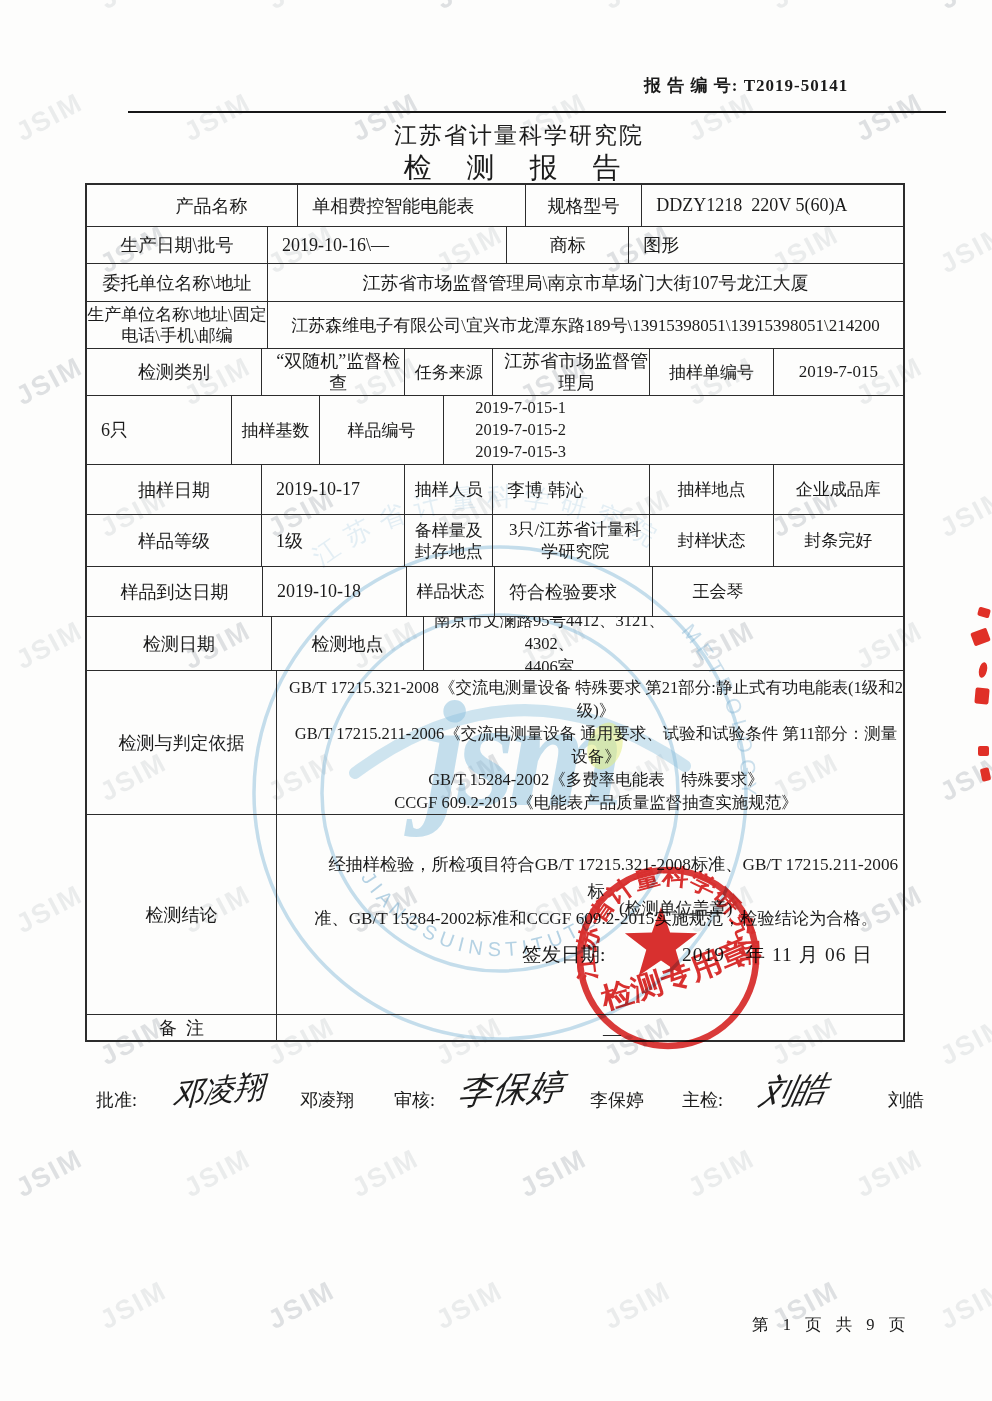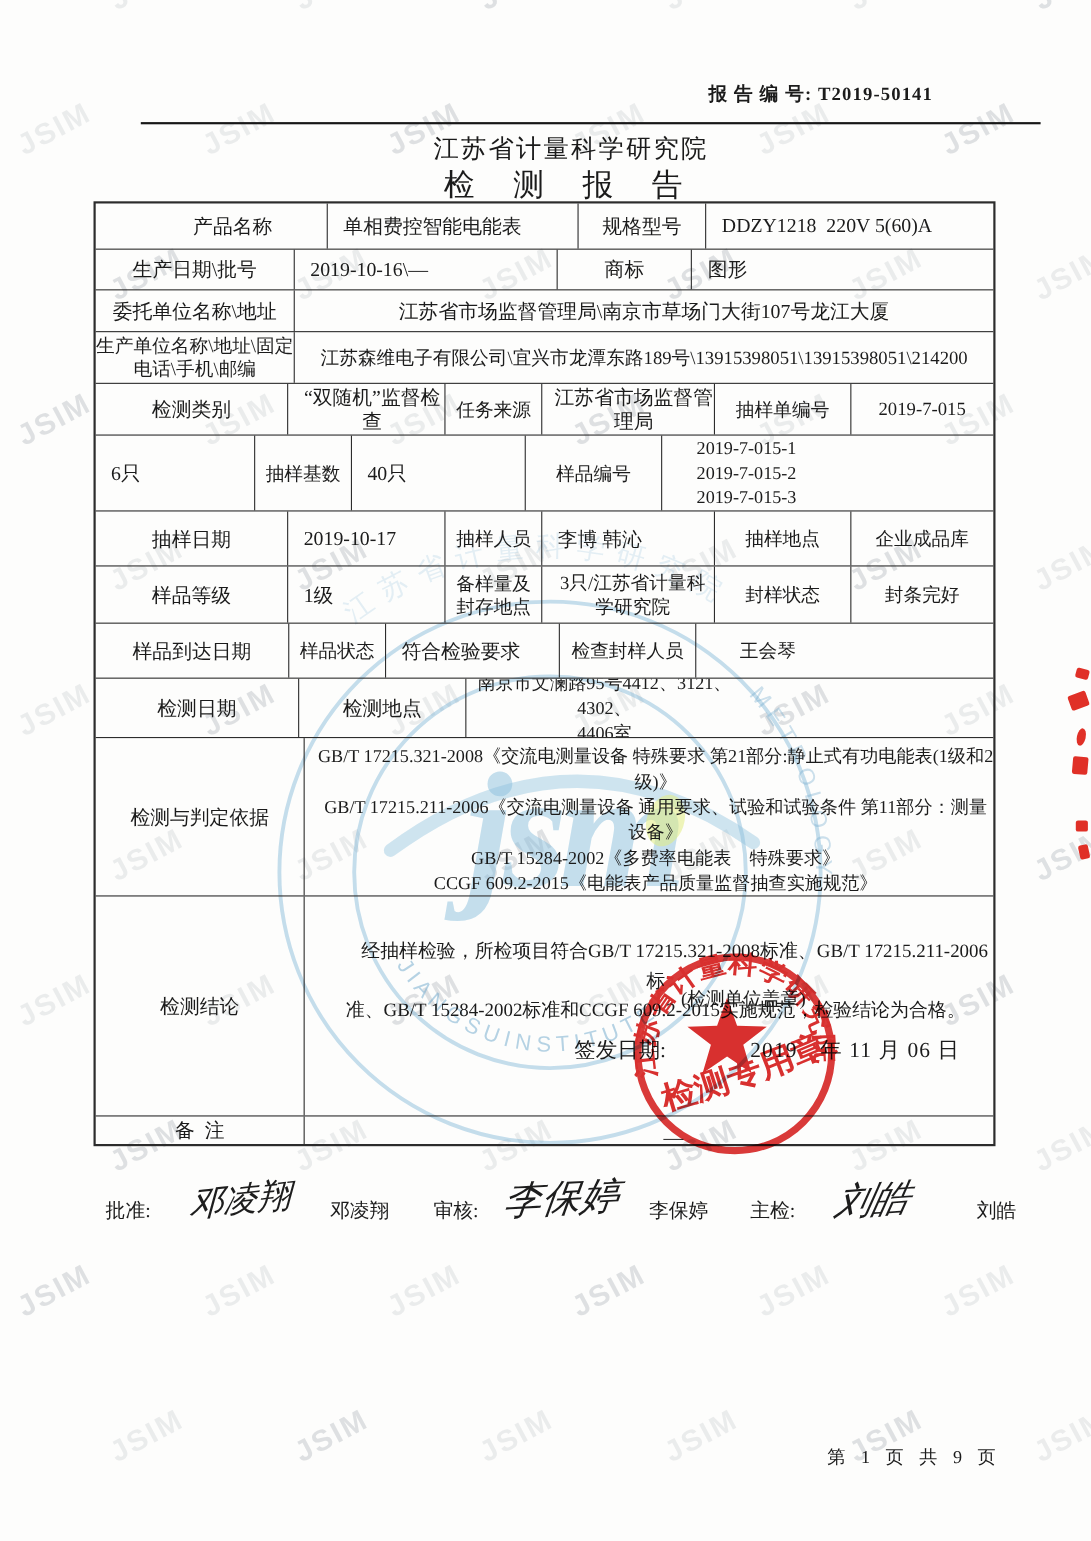--- a/index.html
+++ b/index.html
@@ -201,21 +201,20 @@
         <div class="td" style="width:144px;padding-left:10px;line-height:22px">“双随机”监督检查</div>
         <div class="td c f17" style="width:88px">任务来源</div>
         <div class="td" style="width:158px;padding-left:10px;line-height:22px">江苏省市场监督管理局</div>
         <div class="td c f17" style="width:124px">抽样单编号</div>
         <div class="td c f17" style="width:131px">2019-7-015</div>
       </div>
 
       <div class="tr" style="height:69px">
         <div class="td l" style="width:144px">6只</div>
         <div class="td c f17" style="width:88px">抽样基数</div>
-        <div class="td l" style="width:158px">40只</div>
         <div class="td c f17" style="width:124px">样品编号</div>
         <div class="td r lines f165" style="width:131px;line-height:22px">
           <span>
             <span>2019-7-015-1</span>
             <span>2019-7-015-2</span>
             <span>2019-7-015-3</span>
           </span>
         </div>
       </div>
 
@@ -232,23 +231,23 @@
         <div class="td c" style="width:175px">样品等级</div>
         <div class="td l" style="width:144px">1级</div>
         <div class="td c f17" style="width:88px;line-height:21px;padding:0 5px">备样量及封存地点</div>
         <div class="td f17" style="width:158px;padding-left:8px;line-height:22px">3只/江苏省计量科学研究院</div>
         <div class="td c f17" style="width:124px">封样状态</div>
         <div class="td c f17" style="width:131px">封条完好</div>
       </div>
 
       <div class="tr" style="height:50px">
         <div class="td c" style="width:175px">样品到达日期</div>
+        <div class="td l" style="width:144px">2019-10-18</div>
         <div class="td c f17" style="width:88px">样品状态</div>
         <div class="td l" style="width:158px">符合检验要求</div>
-        <div class="td c f17" style="width:124px">检查封样人员</div>
         <div class="td c f17" style="width:131px">王会琴</div>
       </div>
 
       <div class="tr" style="height:54px">
         <div class="td c" style="width:184px">检测日期</div>
         <div class="td c" style="width:152px">检测地点</div>
         <div class="td c lines f165" style="width:252px;line-height:23px">
           <span>
             <span>南京市文澜路95号4412、3121、4302、</span>
             <span>4406室</span>

